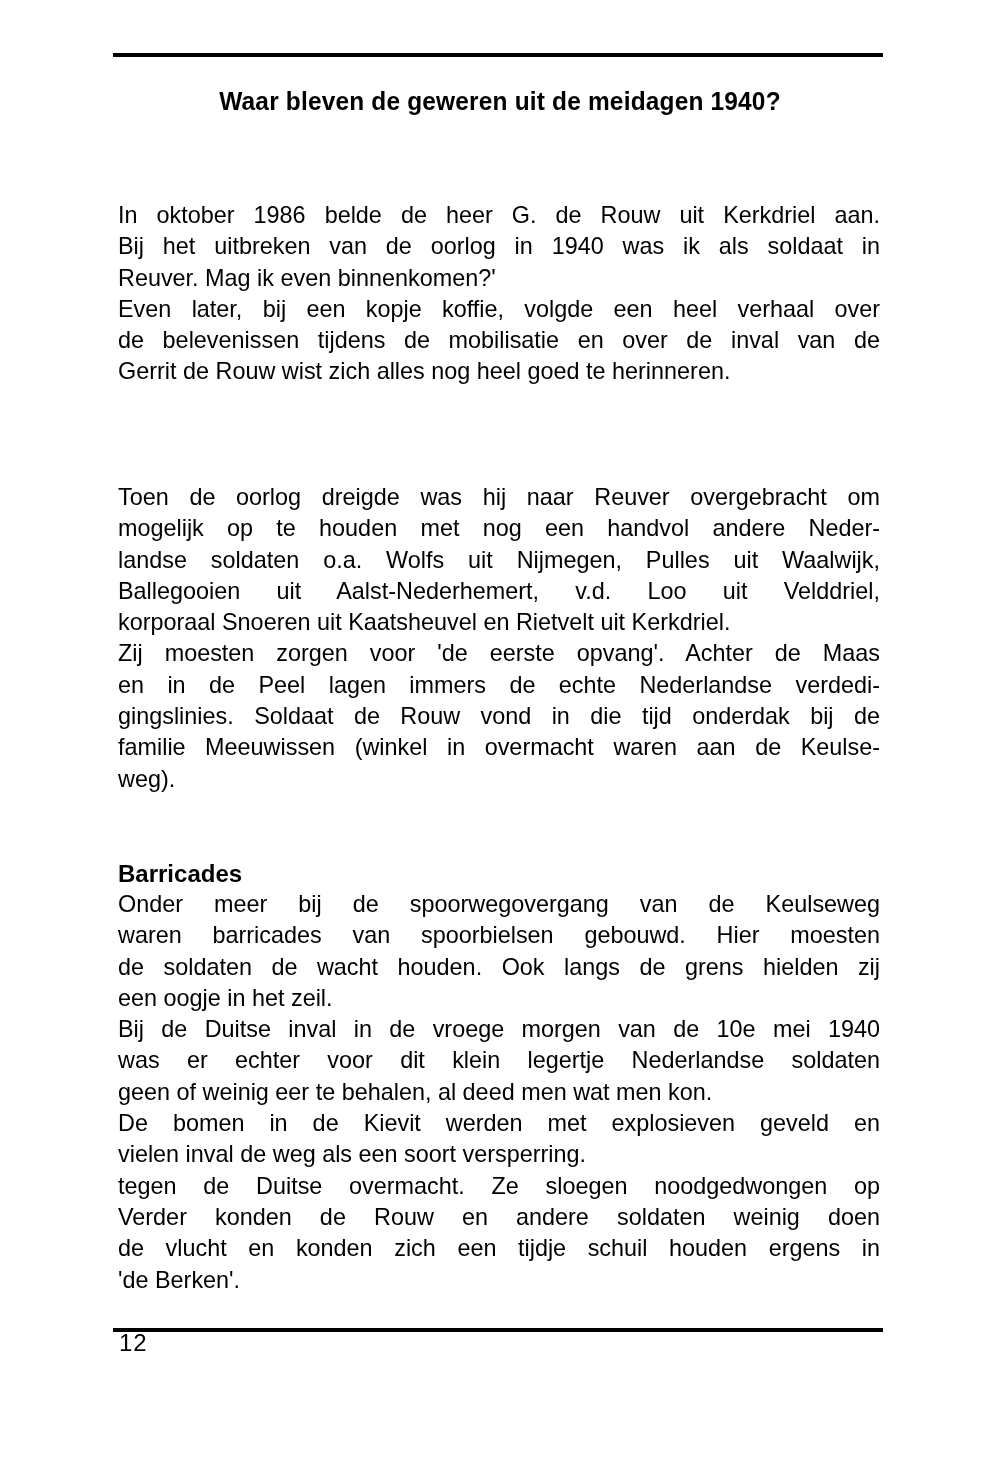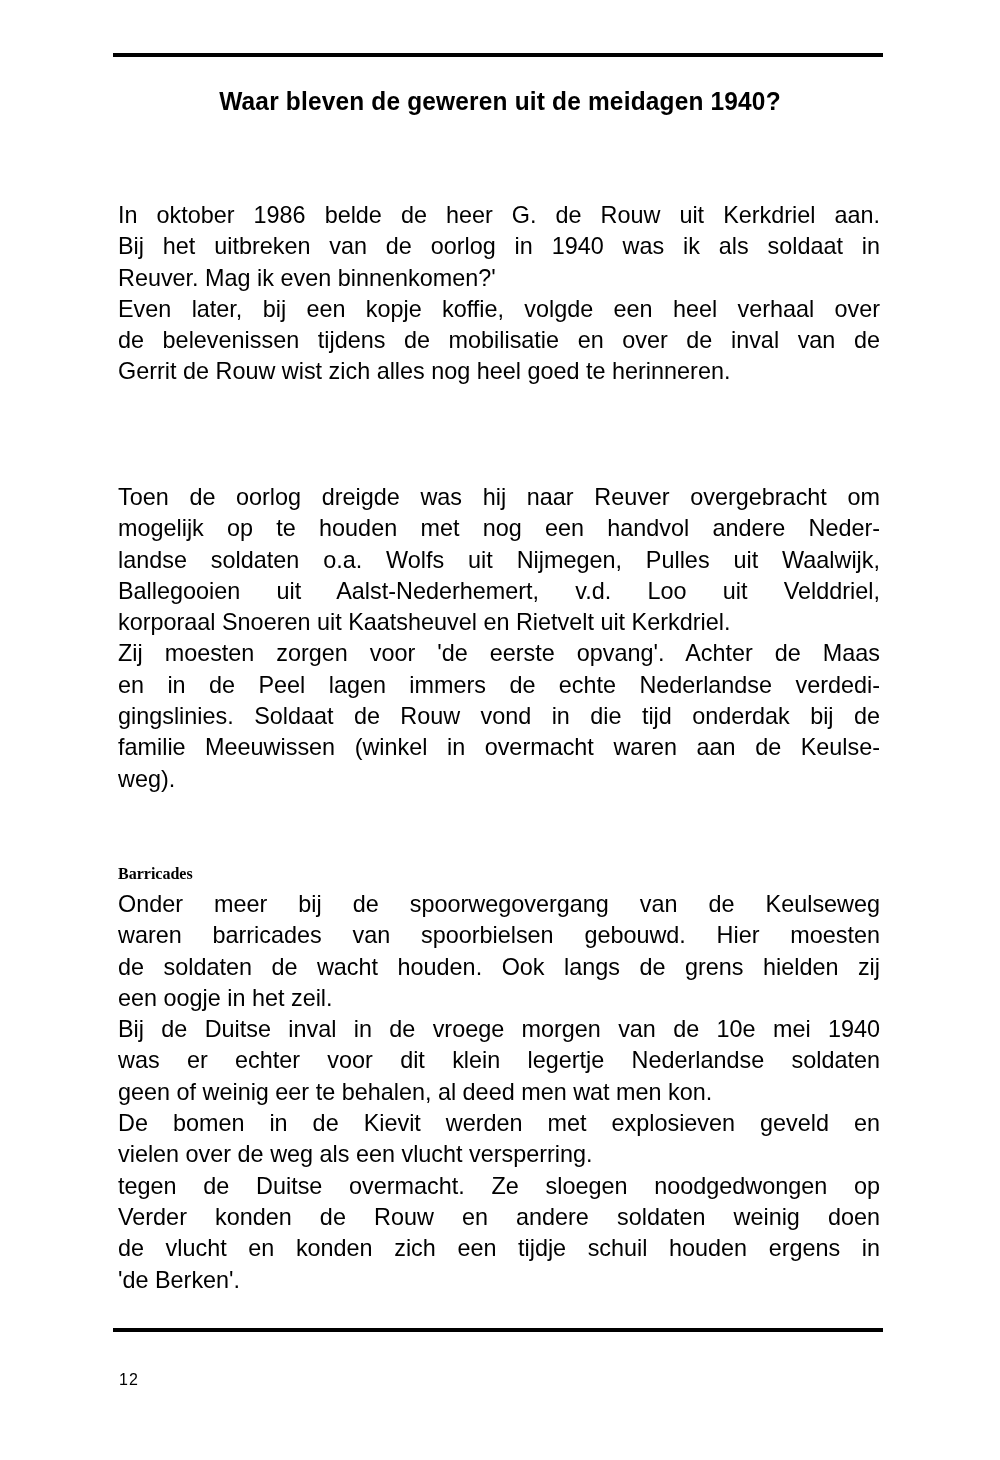--- a/index.html
+++ b/index.html
@@ -49,31 +49,30 @@
       text-align-last: justify;
       white-space: nowrap;
       height: 31.3px;
     }
     .line.last { text-align-last: left; }
     .para1 { top: 200px; }
     .para2 { top: 474px; margin-top: 8px; }
     .para3 { top: 858px; }
     .subhead {
       font-weight: bold;
-      font-size: 16px;
+      font-size: 24px;
       line-height: 31px;
       height: 31px;
       display: block;
-      font-family: Liberation Serif, serif;
     }
     .page-number {
       position: absolute;
-      top: 1371px;
+      top: 1329px;
       left: 119px;
-      font-size: 16px;
+      font-size: 24px;
       letter-spacing: 1px;
     }
   </style>
 </head>
 <body>
 
 <div class="rule top"></div>
 
 <h1 class="title" style="margin:0;">Waar bleven de geweren uit de meidagen 1940?</h1>
 
@@ -102,21 +101,21 @@
 <div class="content para3">
   <span class="subhead">Barricades</span>
   <span class="line">Onder meer bij de spoorwegovergang van de Keulseweg</span>
   <span class="line">waren barricades van spoorbielsen gebouwd. Hier moesten</span>
   <span class="line">de soldaten de wacht houden. Ook langs de grens hielden zij</span>
   <span class="line last">een oogje in het zeil.</span>
   <span class="line">Bij de Duitse inval in de vroege morgen van de 10e mei 1940</span>
   <span class="line">was er echter voor dit klein legertje Nederlandse soldaten</span>
   <span class="line last">geen of weinig eer te behalen, al deed men wat men kon.</span>
   <span class="line">De bomen in de Kievit werden met explosieven geveld en</span>
-  <span class="line last">vielen over de weg als een vlucht versperring.</span>
+  <span class="line last">vielen inval de weg als een soort versperring.</span>
   <span class="line">tegen de Duitse overmacht. Ze sloegen noodgedwongen op</span>
   <span class="line">Verder konden de Rouw en andere soldaten weinig doen</span>
   <span class="line">de vlucht en konden zich een tijdje schuil houden ergens in</span>
   <span class="line last">'de Berken'.</span>
 </div>
 
 <div class="rule bottom"></div>
 
 <div class="page-number">12</div>
 

